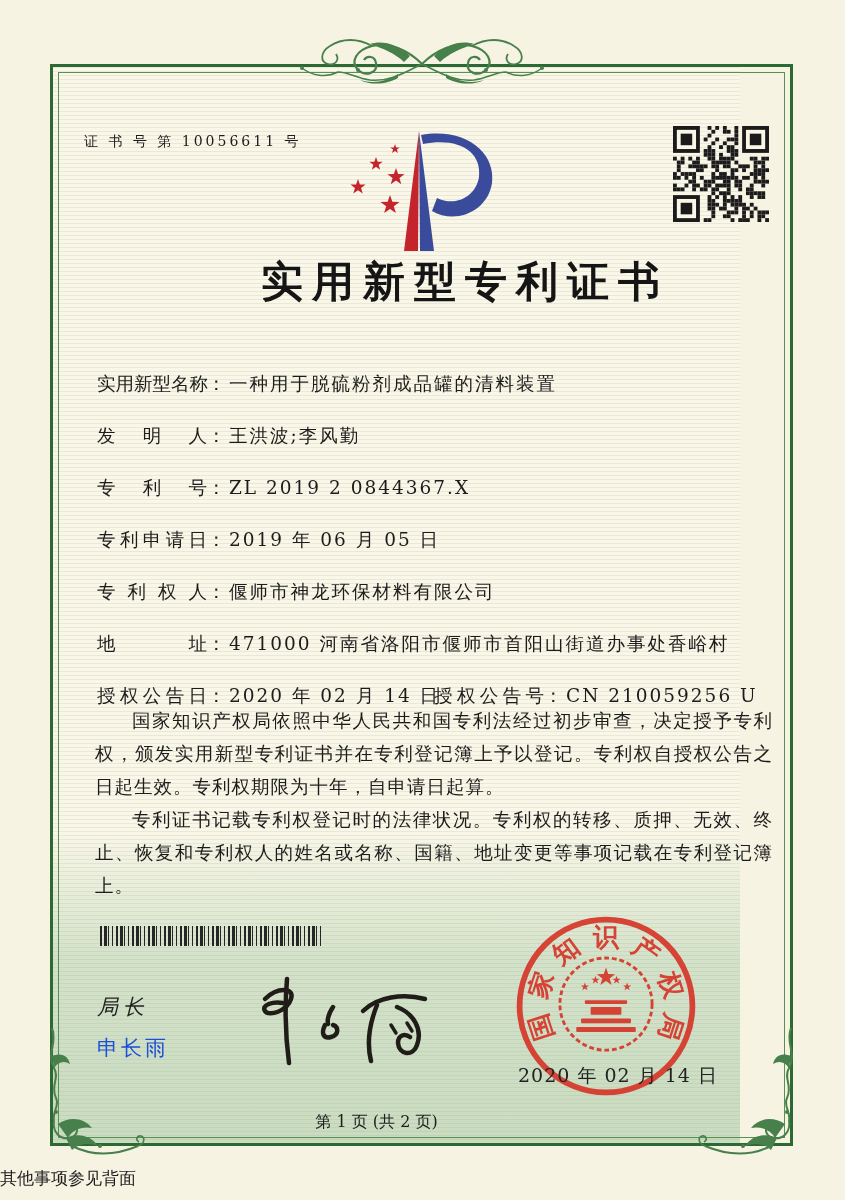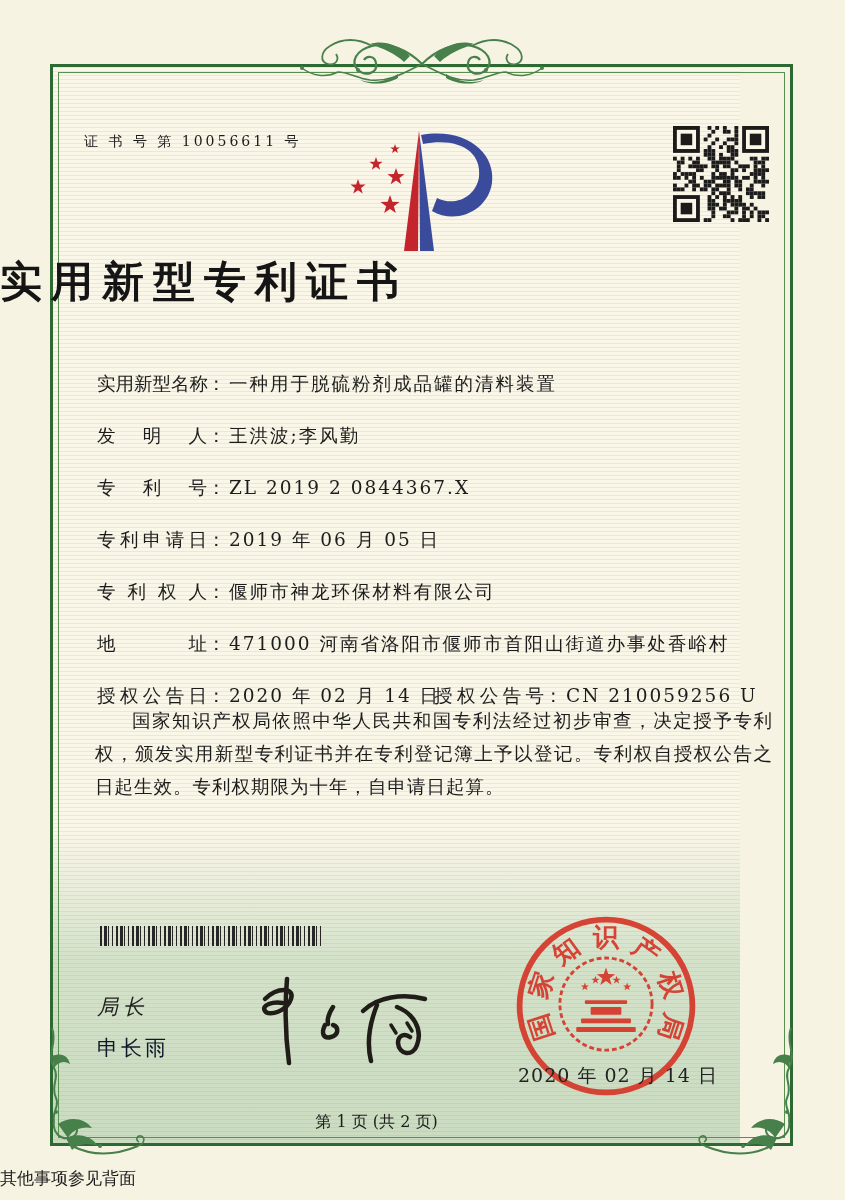--- a/index.html
+++ b/index.html
@@ -18,21 +18,21 @@
   
   .frame-outer{position:absolute;left:50px;top:64px;width:743px;height:1082px;
     box-sizing:border-box;border:3px solid #2d6a33;}
   .frame-inner{position:absolute;left:58px;top:72px;width:727px;height:1066px;
     box-sizing:border-box;border:1px solid #57904f;}
 
   .ornament{position:absolute;}
 
   .cert-no{position:absolute;left:84px;top:133px;font-size:14px;letter-spacing:3px;}
 
-  .title{position:absolute;left:0;top:254px;width:669px;text-align:left;
+  .title{position:absolute;left:0;top:254px;width:669px;text-align:right;
     font-size:42px;font-weight:bold;letter-spacing:9px;color:#151515;}
 
   .row{position:absolute;left:97px;width:690px;font-size:18.5px;white-space:nowrap;}
   .f-label{display:inline-block;width:110px;text-align:justify;text-align-last:justify;vertical-align:top;}
   .f-colon{display:inline-block;width:22px;}
   .f-value{letter-spacing:2px;}
   .grant-no-group{position:absolute;left:337px;top:0;white-space:nowrap;}
 
   .paras{position:absolute;left:95px;top:704px;width:678px;font-size:18.5px;
     line-height:33px;text-align:justify;letter-spacing:1px;}
@@ -41,21 +41,21 @@
   .barcode{position:absolute;left:100px;top:926px;width:222px;height:20px;
     background:repeating-linear-gradient(90deg,
       #262626 0 2px, rgba(0,0,0,0) 2px 4px,
       #262626 4px 7px, rgba(0,0,0,0) 7px 8px,
       #262626 8px 9px, rgba(0,0,0,0) 9px 12px,
       #262626 12px 13px, rgba(0,0,0,0) 13px 16px);}
 
   .commissioner-title{position:absolute;left:97px;top:993px;font-size:21px;letter-spacing:5px;
     font-family:"DejaVu Sans","Liberation Sans",sans-serif;color:#222;font-style:italic;}
   .commissioner-name{position:absolute;left:97px;top:1034px;font-size:21px;letter-spacing:3px;
-    font-family:"DejaVu Sans","Liberation Sans",sans-serif;color:#0f172a;}
+    font-family:"DejaVu Sans","Liberation Sans",sans-serif;color:#1d4ed8;}
 
   .signature{position:absolute;left:225px;top:973px;}
   .seal{position:absolute;left:510px;top:910px;opacity:0.93;}
   .seal-date{position:absolute;left:518px;top:1063px;font-size:19px;letter-spacing:1px;color:#222;}
 
   .page-info{position:absolute;left:0;top:1112px;width:753px;text-align:center;font-size:16px;}
   .back-note{position:absolute;left:0;top:1167px;width:845px;text-align:left;font-size:17px;}
 
   .qr{position:absolute;left:673px;top:126px;}
   .logo{position:absolute;left:338px;top:127px;}
@@ -369,20 +369,21 @@
   </div>
   <div class="row" style="top:683px">
     <span class="f-label">授权公告日</span><span class="f-colon">：</span><span class="f-value">2020 年 02 月 14 日</span>
     <span class="grant-no-group">
       <span class="f-label">授权公告号</span><span class="f-colon">：</span><span class="f-value">CN 210059256 U</span>
     </span>
   </div>
 
   <div class="paras">
     <p>国家知识产权局依照中华人民共和国专利法经过初步审查，决定授予专利权，颁发实用新型专利证书并在专利登记簿上予以登记。专利权自授权公告之日起生效。专利权期限为十年，自申请日起算。</p>
+    <p>专利证书记载专利权登记时的法律状况。专利权的转移、质押、无效、终止、恢复和专利权人的姓名或名称、国籍、地址变更等事项记载在专利登记簿上。</p>
   </div>
 
   <div class="barcode"></div>
 
   <div class="commissioner-title">局长</div>
   <div class="commissioner-name">申长雨</div>
 
   <svg class="signature" width="230" height="95" viewBox="0 0 230 95">
     <g fill="none" stroke="#201d18" stroke-width="4.5" stroke-linecap="round">
       <path d="M62 6 C60 30 60 60 64 90"></path>

